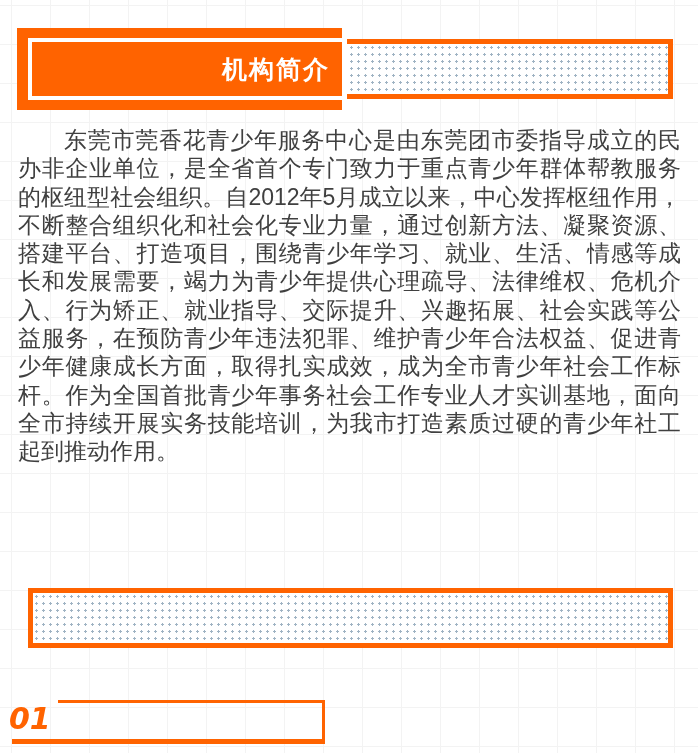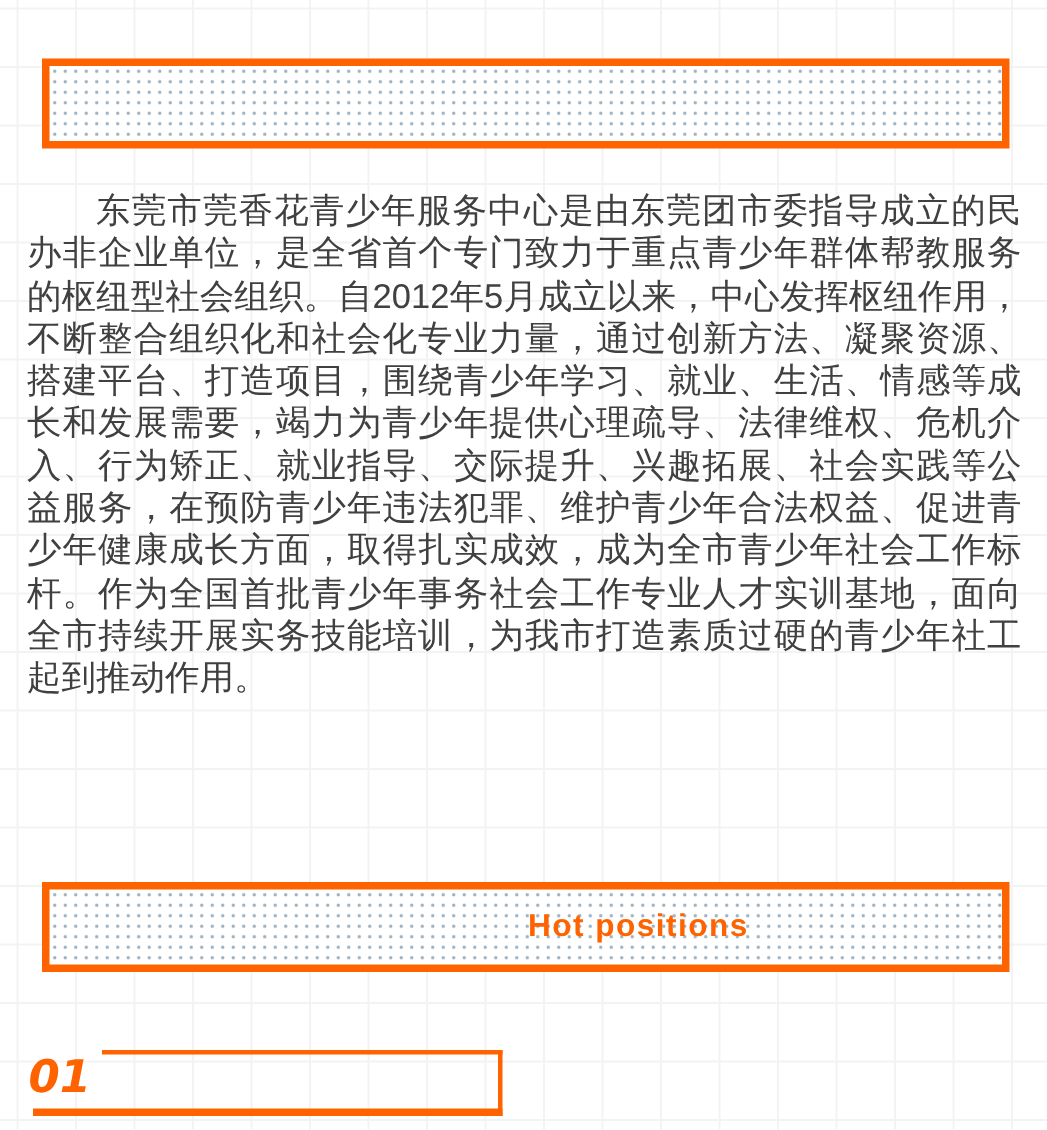--- a/index.html
+++ b/index.html
@@ -53,47 +53,49 @@
   
   .content{
     margin:16px 17px 0 18px;width:663px;height:423px;overflow:hidden;
     color:var(--text);font-size:23px;line-height:28.3px;text-align:justify;
   }
   .content p{margin:0;text-indent:2em;}
 
   .banner.jobs{margin-top:28px;}
 
   
-  .job{position:relative;margin:41px 0 0 22px;width:313px;height:44px;text-decoration:underline;}
+  .job{position:relative;margin:41px 0 0 12px;width:313px;height:44px;text-decoration:underline;}
   .job .bt{position:absolute;top:0;left:46px;right:0;height:3px;background:var(--orange);}
   .job .br{position:absolute;top:0;right:0;bottom:0;width:3px;background:var(--orange);}
   .job .bb{position:absolute;left:0;right:0;bottom:0;height:5px;background:var(--orange);}
   .job .num{
     position:absolute;left:-3px;top:1px;color:var(--orange);
     font-family:"DejaVu Sans",sans-serif;font-style:italic;font-weight:bold;font-size:30px;
   }
   .job .title{
     position:absolute;left:53px;top:50%;transform:translateY(-54%);
     color:var(--orange);font-weight:bold;font-size:17px;white-space:nowrap;
   }
 </style>
 </head>
 <body>
 
 <div class="banner about">
   <div class="box"></div>
+  <div class="block">
+    <span class="cn">机构简介</span>
+  </div>
 </div>
 
 <div class="content">
   <p>东莞市莞香花青少年服务中心是由东莞团市委指导成立的民办非企业单位，是全省首个专门致力于重点青少年群体帮教服务的枢纽型社会组织。自2012年5月成立以来，中心发挥枢纽作用，不断整合组织化和社会化专业力量，通过创新方法、凝聚资源、搭建平台、打造项目，围绕青少年学习、就业、生活、情感等成长和发展需要，竭力为青少年提供心理疏导、法律维权、危机介入、行为矫正、就业指导、交际提升、兴趣拓展、社会实践等公益服务，在预防青少年违法犯罪、维护青少年合法权益、促进青少年健康成长方面，取得扎实成效，成为全市青少年社会工作标杆。作为全国首批青少年事务社会工作专业人才实训基地，面向全市持续开展实务技能培训，为我市打造素质过硬的青少年社工起到推动作用。</p>
 </div>
 
 <div class="banner jobs">
   <div class="box"></div>
-  <span class="en">Hot positions</span>
 </div>
 
 <div class="job">
   <div class="bt"></div>
   <div class="br"></div>
   <div class="bb"></div>
   <span class="num">01</span>
 </div>
 
 </body></html>

